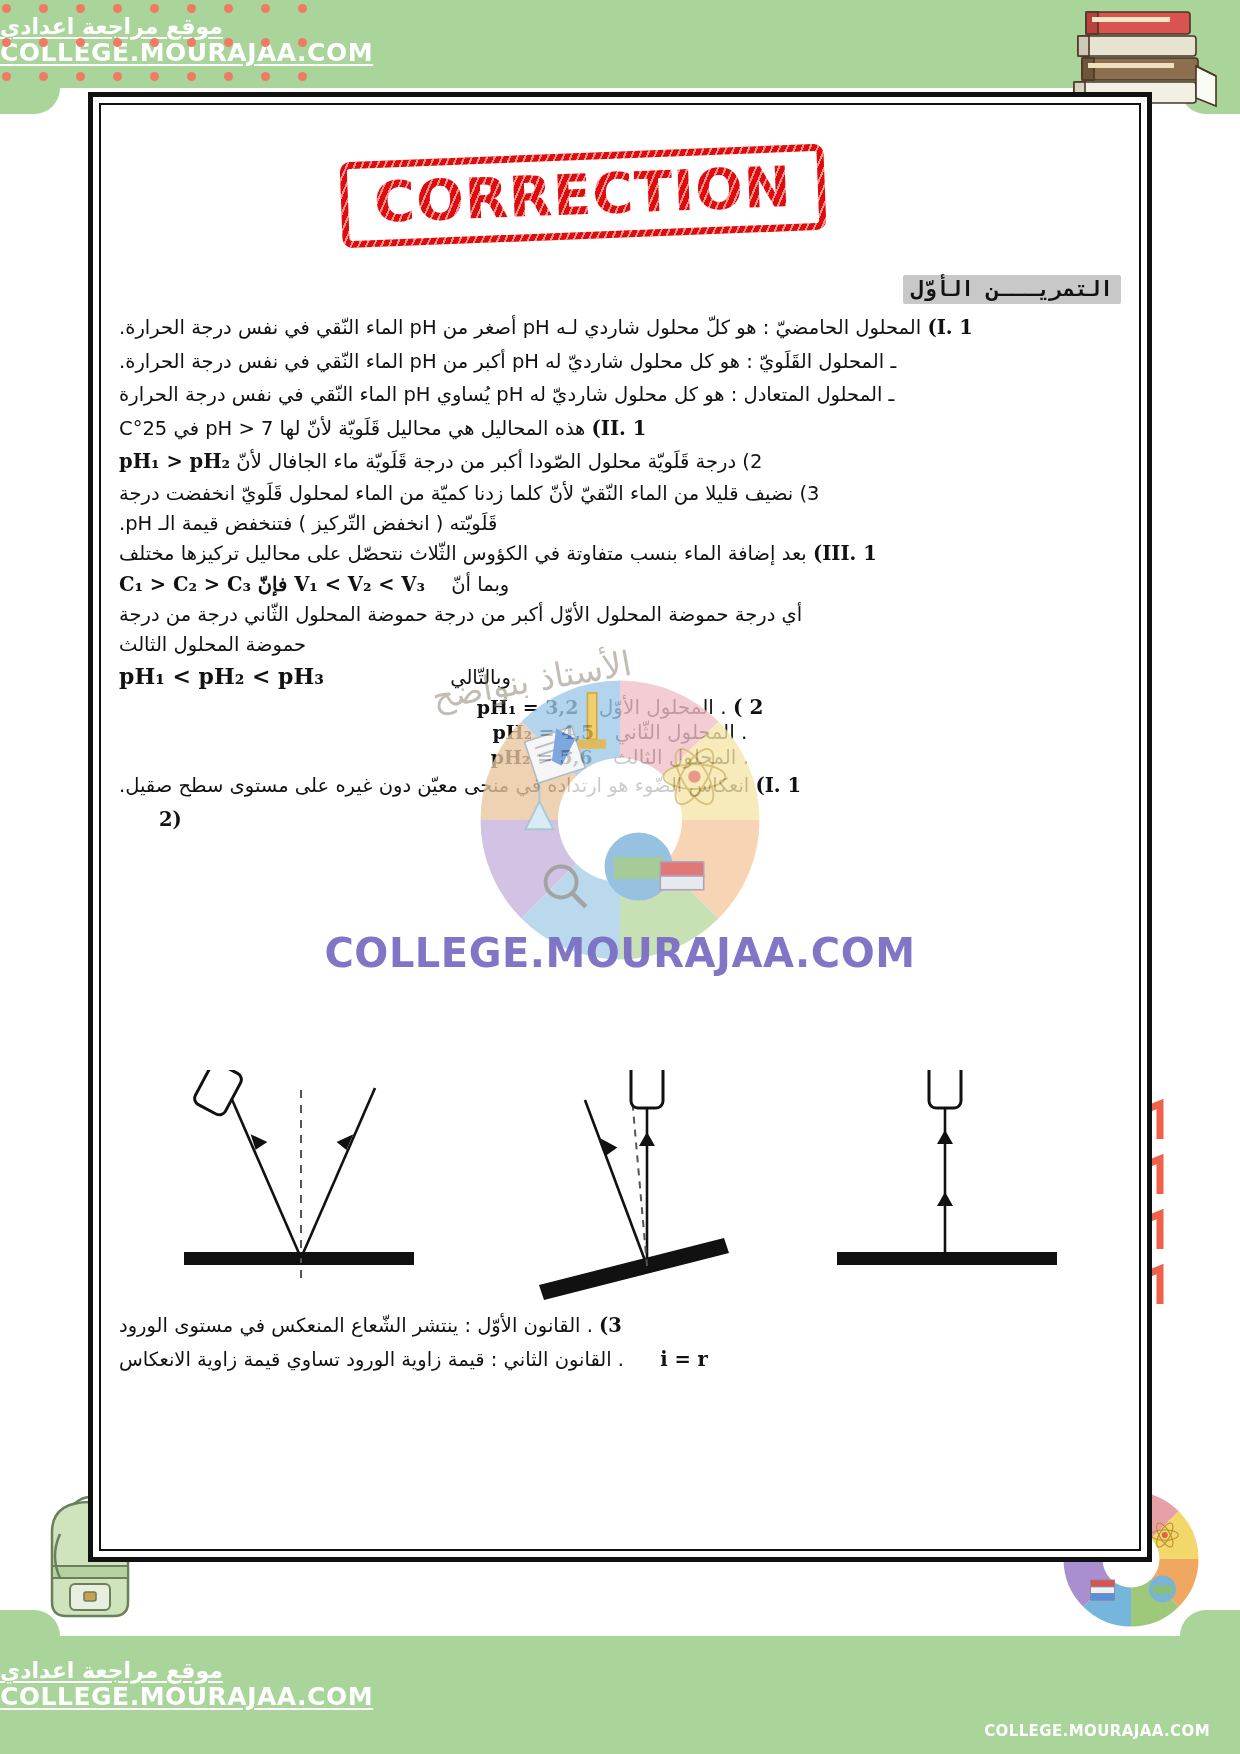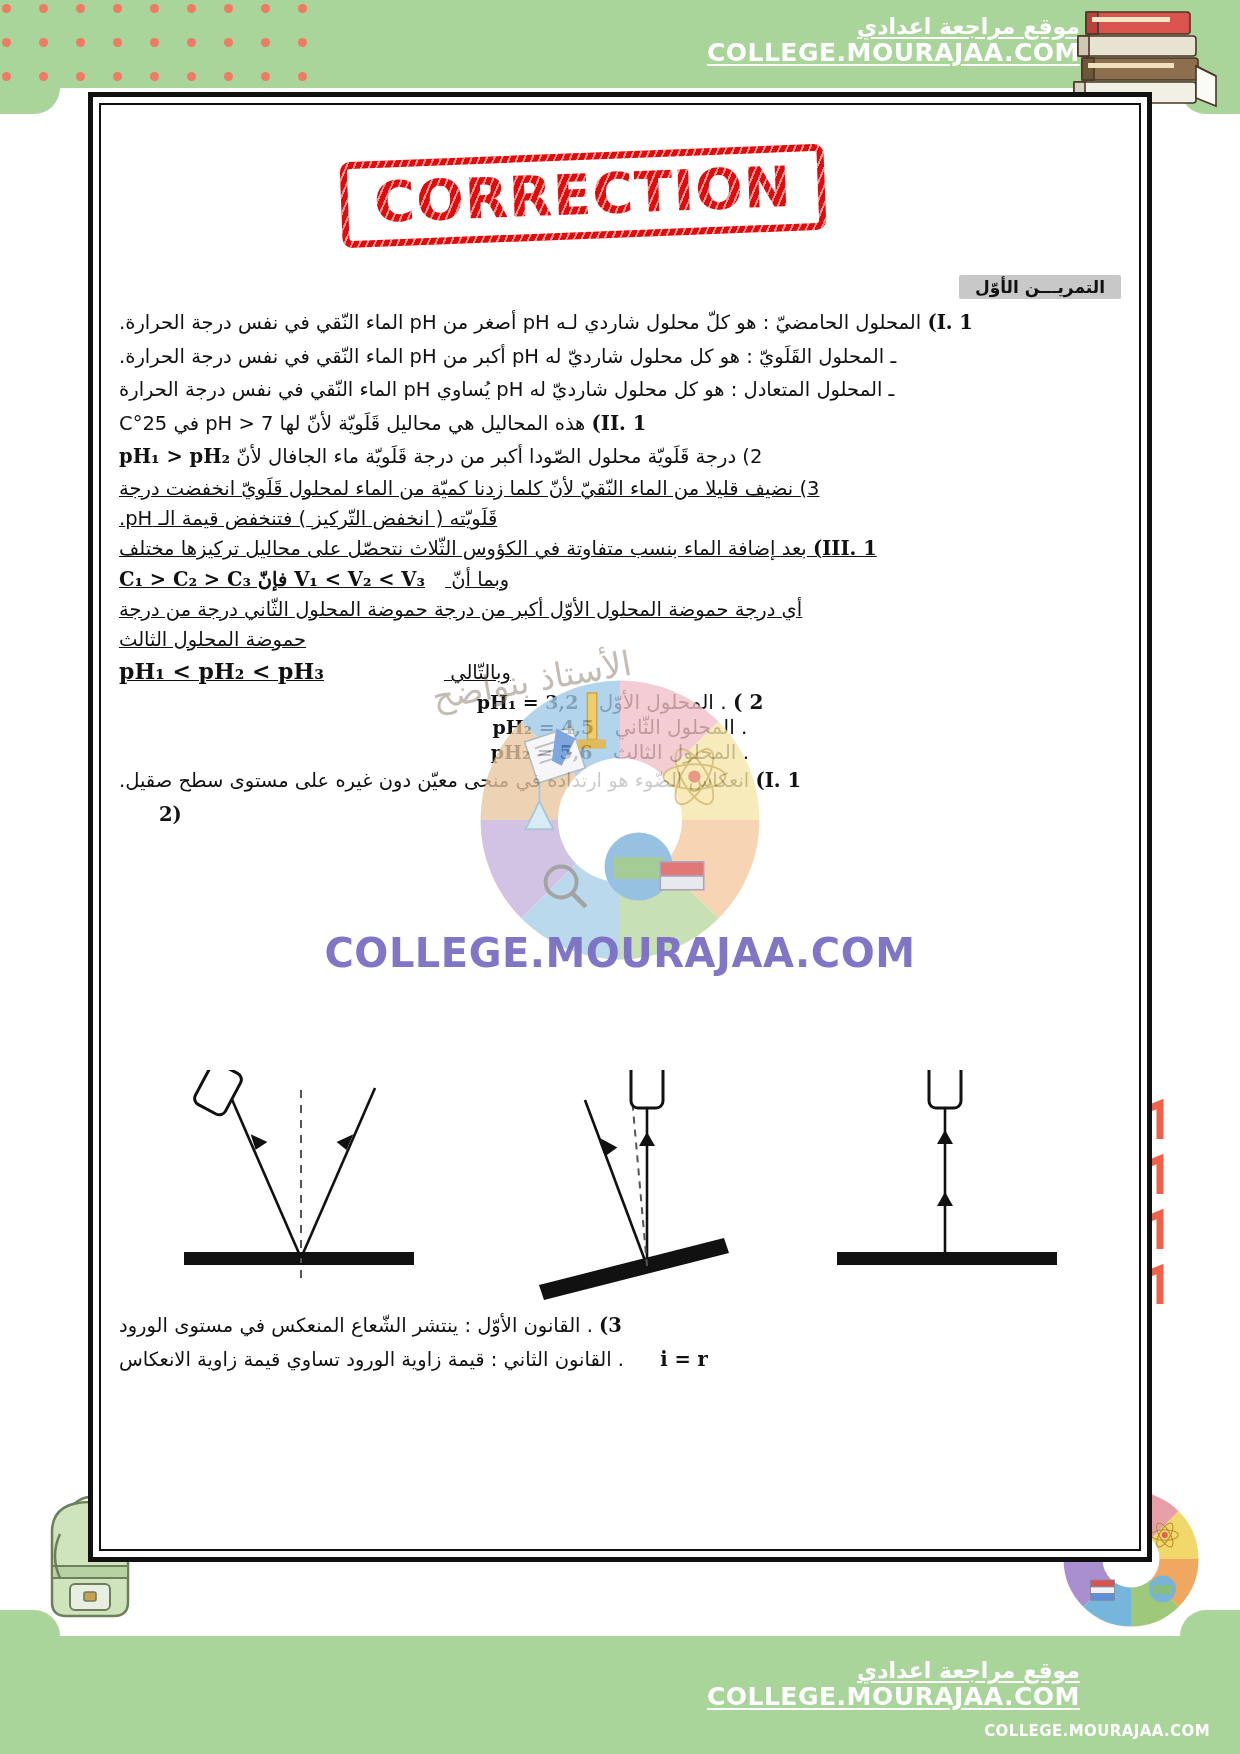--- a/index.html
+++ b/index.html
@@ -21,23 +21,22 @@
   }
   .band-top .notch-l{left:0;border-bottom-right-radius:26px;}
   .band-top .notch-r{right:0;border-bottom-left-radius:26px;}
   .band-bottom .notch-l,.band-bottom .notch-r{
     position:absolute;bottom:118px;width:60px;height:26px;background:#a9d49a;
   }
   .band-bottom .notch-l{left:0;border-top-right-radius:26px;}
   .band-bottom .notch-r{right:0;border-top-left-radius:26px;}
 
   .band-text{
-    position:absolute;left:0;width:1052px;text-align:right;color:#ffffff;
+    position:absolute;left:0;width:1052px;text-align:left;color:#ffffff;
     line-height:1.15;
-    margin-left:28px;
   }
   .band-ar{
     font-size:22px;font-weight:bold;direction:rtl;
     text-decoration:underline;text-underline-offset:3px;
     letter-spacing:1px;
   }
   .band-en{
     font-size:25px;font-weight:bold;letter-spacing:0.5px;
     text-decoration:underline;text-underline-offset:3px;
   }
@@ -97,30 +96,31 @@
 
   
   .doc{
     position:absolute;left:18px;right:18px;top:170px;
     direction:rtl;text-align:right;
     font-family:"DejaVu Sans","Liberation Sans",sans-serif;
     color:#111;
   }
   .ex-title{
     display:inline-block;background:#c8c8c8;color:#111;
-    font-size:17px;font-weight:bold;padding:2px 16px;
+    font-size:21px;font-weight:bold;padding:2px 8px;
     border-radius:2px;margin-bottom:8px;
     letter-spacing:0.5px;
+    font-family:Liberation Mono, monospace;
   }
   .ex-title-wrap{text-align:right;}
   .ln{
     font-size:19.5px;line-height:1.62;margin:0 0 2px 0;
     direction:rtl;text-align:left;
   }
-  .ln.tight{line-height:1.45;text-decoration:underline;}
+  .ln.tight{line-height:1.45;}
   .mono{font-family:"DejaVu Serif","Liberation Serif",serif;font-weight:bold;}
   .ph-row{
     direction:rtl;text-align:center;font-size:20px;margin:1px 0;
   }
   .ph-row .val{
     direction:ltr;display:inline-block;
     font-family:"DejaVu Serif","Liberation Serif",serif;
     font-weight:bold;font-size:19px;margin-right:14px;
   }
 

